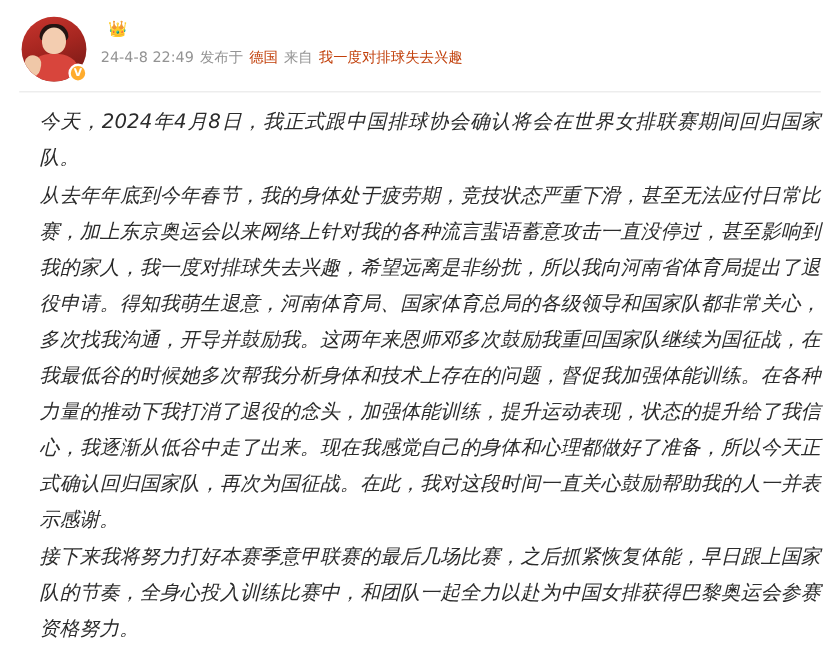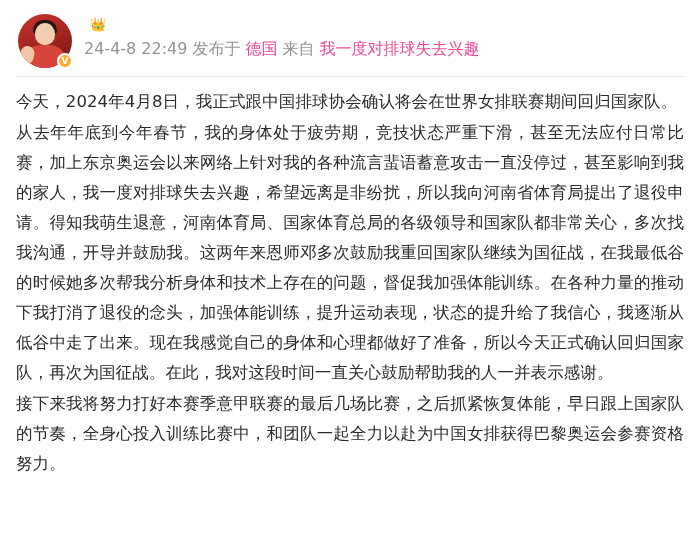--- a/index.html
+++ b/index.html
@@ -110,51 +110,52 @@
     font-weight: bold;
     letter-spacing: 0.2px;
   }
   .crown-icon {
     margin-left: 6px;
     font-size: 13px;
     line-height: 13px;
   }
   .sub-row {
     color: #939393;
-    font-size: 16px;
+    font-size: 12px;
     line-height: 17px;
     display: flex;
     align-items: center;
     flex-wrap: nowrap;
     white-space: nowrap;
   }
   .sub-row .sep {
     display: inline-block;
     width: 5px;
   }
   .sub-row .loc-link,
   .sub-row .src-link {
-    color: #ec4899;
+    color: #c2410c;
   }
   .divider {
     height: 1px;
     background: #e9e9e9;
     margin: 2px 0 10px 0;
   }
   .body-text {
     font-size: 16.5px;
     line-height: 30px;
     color: #2b2b2b;
     letter-spacing: 0.1px;
     text-align: justify;
     text-justify: inter-ideograph;
   }
   .body-text p {
-    margin: 0 0 1px 0;
+    margin: 0 0 1px 17px;
     text-indent: 0;
+    font-style: italic;
   }
 </style>
 </head>
 <body>
 
 <div class="post">
 
   <div class="header">
     <div class="avatar-wrap">
       <div class="avatar">

